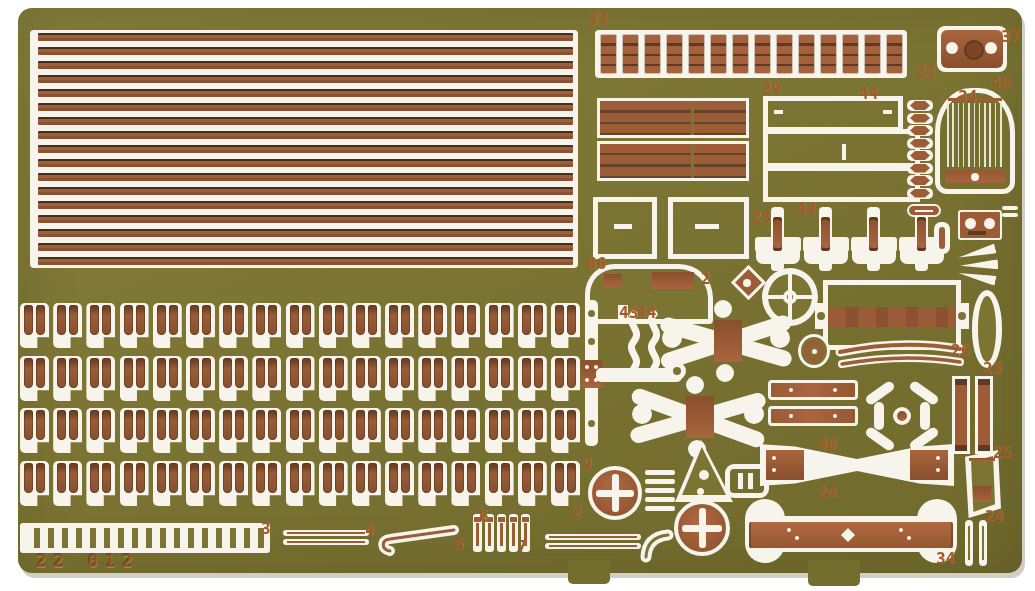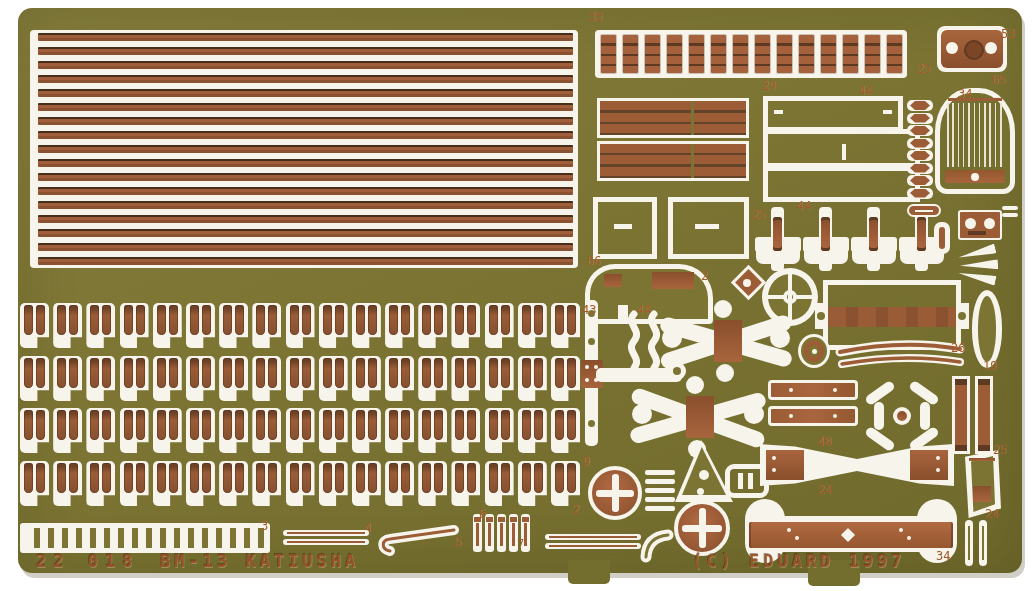--- a/index.html
+++ b/index.html
@@ -163,21 +163,21 @@
   .dot{position:absolute;width:4px;height:4px;border-radius:50%;background:var(--w);}
 
   .dia{position:absolute;width:19px;height:19px;transform:rotate(45deg);background:var(--cu);border:3px solid var(--w);}
 
   .smallpill{background:var(--w);border-radius:7px;}
   .smallpill::before{content:"";position:absolute;left:5px;top:5px;width:6px;height:22px;background:var(--cu);border-radius:3px;}
 
   .ftext{position:absolute;font-weight:bold;font-size:17px;color:rgba(152,79,40,.92);
         text-shadow:.6px .6px 0 rgba(255,240,200,.28), -.6px -.6px 0 rgba(60,30,10,.45);
         white-space:nowrap;}
-  .plabel{position:absolute;font-weight:normal;font-size:12px;color:#a2582a;
+  .plabel{position:absolute;font-weight:bold;font-size:16px;color:#a2582a;
         text-shadow:.4px .4px 0 rgba(255,235,190,.3);}
   #labels,#overlay{position:absolute;left:0;top:0;width:1035px;height:591px;pointer-events:none;}
 </style>
 </head>
 <body>
 
 <div class="stage">
   <div class="fret">
 
     <div class="tab" style="left:550px;top:552px;width:42px;height:24px"></div>
@@ -524,54 +524,52 @@
         <span class="dot" style="left:158px;top:14px"></span>
       </div>
       <div class="ddia"></div>
     </div>
 
     <div class="part parII" style="left:947px;top:512px;width:26px;height:48px">
       <i style="left:0"></i>
       <i style="left:14px"></i>
     </div>
 
-    <div class="ftext" style="left:18px;top:543px;letter-spacing:7px">22 018</div>
-    <div class="ftext" style="left:142px;top:543px;letter-spacing:4px">BM-13 KATIUSHA</div>
-    <div class="ftext" style="left:674px;top:543px;letter-spacing:4px">(C) EDUARD 1997</div>
+    <div class="ftext" style="left:18px;top:543px;letter-spacing:7px">22 012</div>
   </div>
 
   <svg id="overlay" viewBox="0 0 1035 591">
     <path d="M634,314 c-9,10 9,16 0,27 c-9,11 9,16 0,27" fill="none" stroke="#f7f4eb" stroke-width="7" stroke-linecap="round"></path>
     <path d="M654,314 c-9,10 9,16 0,27 c-9,11 9,16 0,27" fill="none" stroke="#f7f4eb" stroke-width="7" stroke-linecap="round"></path>
     <path d="M390,551 c-9,-2 -9,-11 0,-12 l64,-9" fill="none" stroke="#f7f4eb" stroke-width="10" stroke-linecap="round"></path>
     <path d="M390,551 c-9,-2 -9,-11 0,-12 l64,-9" fill="none" stroke="#9c5c36" stroke-width="3" stroke-linecap="round"></path>
     <path d="M646,557 q1,-20 22,-22" fill="none" stroke="#f7f4eb" stroke-width="11" stroke-linecap="round"></path>
     <path d="M646,557 q1,-20 22,-22" fill="none" stroke="#7b7433" stroke-width="3" stroke-linecap="round"></path>
     <path d="M840,352 q62,-13 120,-3" fill="none" stroke="#f7f4eb" stroke-width="9" stroke-linecap="round"></path>
     <path d="M840,352 q62,-13 120,-3" fill="none" stroke="#9c5c36" stroke-width="4" stroke-linecap="round"></path>
     <path d="M842,364 q62,-11 118,-2" fill="none" stroke="#f7f4eb" stroke-width="8" stroke-linecap="round"></path>
     <path d="M842,364 q62,-11 118,-2" fill="none" stroke="#9c5c36" stroke-width="3.5" stroke-linecap="round"></path>
   </svg>
 
   <div id="labels">
       <span class="plabel" style="left: 589px; top: 10px;">33</span>
-      <span class="plabel" style="left: 1001px; top: 27px;">53</span>
+      <span class="plabel" style="left: 1001px; top: 27px;">37</span>
       <span class="plabel" style="left: 917px; top: 62px;">25</span>
-      <span class="plabel" style="left: 992px; top: 73px;">65</span>
+      <span class="plabel" style="left: 992px; top: 73px;">48</span>
       <span class="plabel" style="left: 762px; top: 79px;">29</span>
       <span class="plabel" style="left: 859px; top: 84px;">44</span>
       <span class="plabel" style="left: 958px; top: 87px;">34</span>
       <span class="plabel" style="left: 797px; top: 199px;">44</span>
       <span class="plabel" style="left: 752px; top: 208px;">25</span>
       <span class="plabel" style="left: 587px; top: 254px;">66</span>
       <span class="plabel" style="left: 701px; top: 269px;">2</span>
-      <span class="plabel" style="left: 582px; top: 303px;">43</span>
+      <span class="plabel" style="left: 619px; top: 303px;">43</span>
       <span class="plabel" style="left: 637px; top: 303px;">44</span>
       <span class="plabel" style="left: 951px; top: 341px;">26</span>
-      <span class="plabel" style="left: 983px; top: 359px;">19</span>
+      <span class="plabel" style="left: 983px; top: 359px;">23</span>
       <span class="plabel" style="left: 818px; top: 435px;">40</span>
       <span class="plabel" style="left: 993px; top: 443px;">25</span>
       <span class="plabel" style="left: 818px; top: 483px;">24</span>
       <span class="plabel" style="left: 985px; top: 507px;">24</span>
       <span class="plabel" style="left: 583px; top: 455px;">9</span>
       <span class="plabel" style="left: 573px; top: 503px;">2</span>
       <span class="plabel" style="left: 261px; top: 519px;">3</span>
       <span class="plabel" style="left: 365px; top: 521px;">4</span>
       <span class="plabel" style="left: 479px; top: 507px;">6</span>
       <span class="plabel" style="left: 455px; top: 535px;">5</span>

